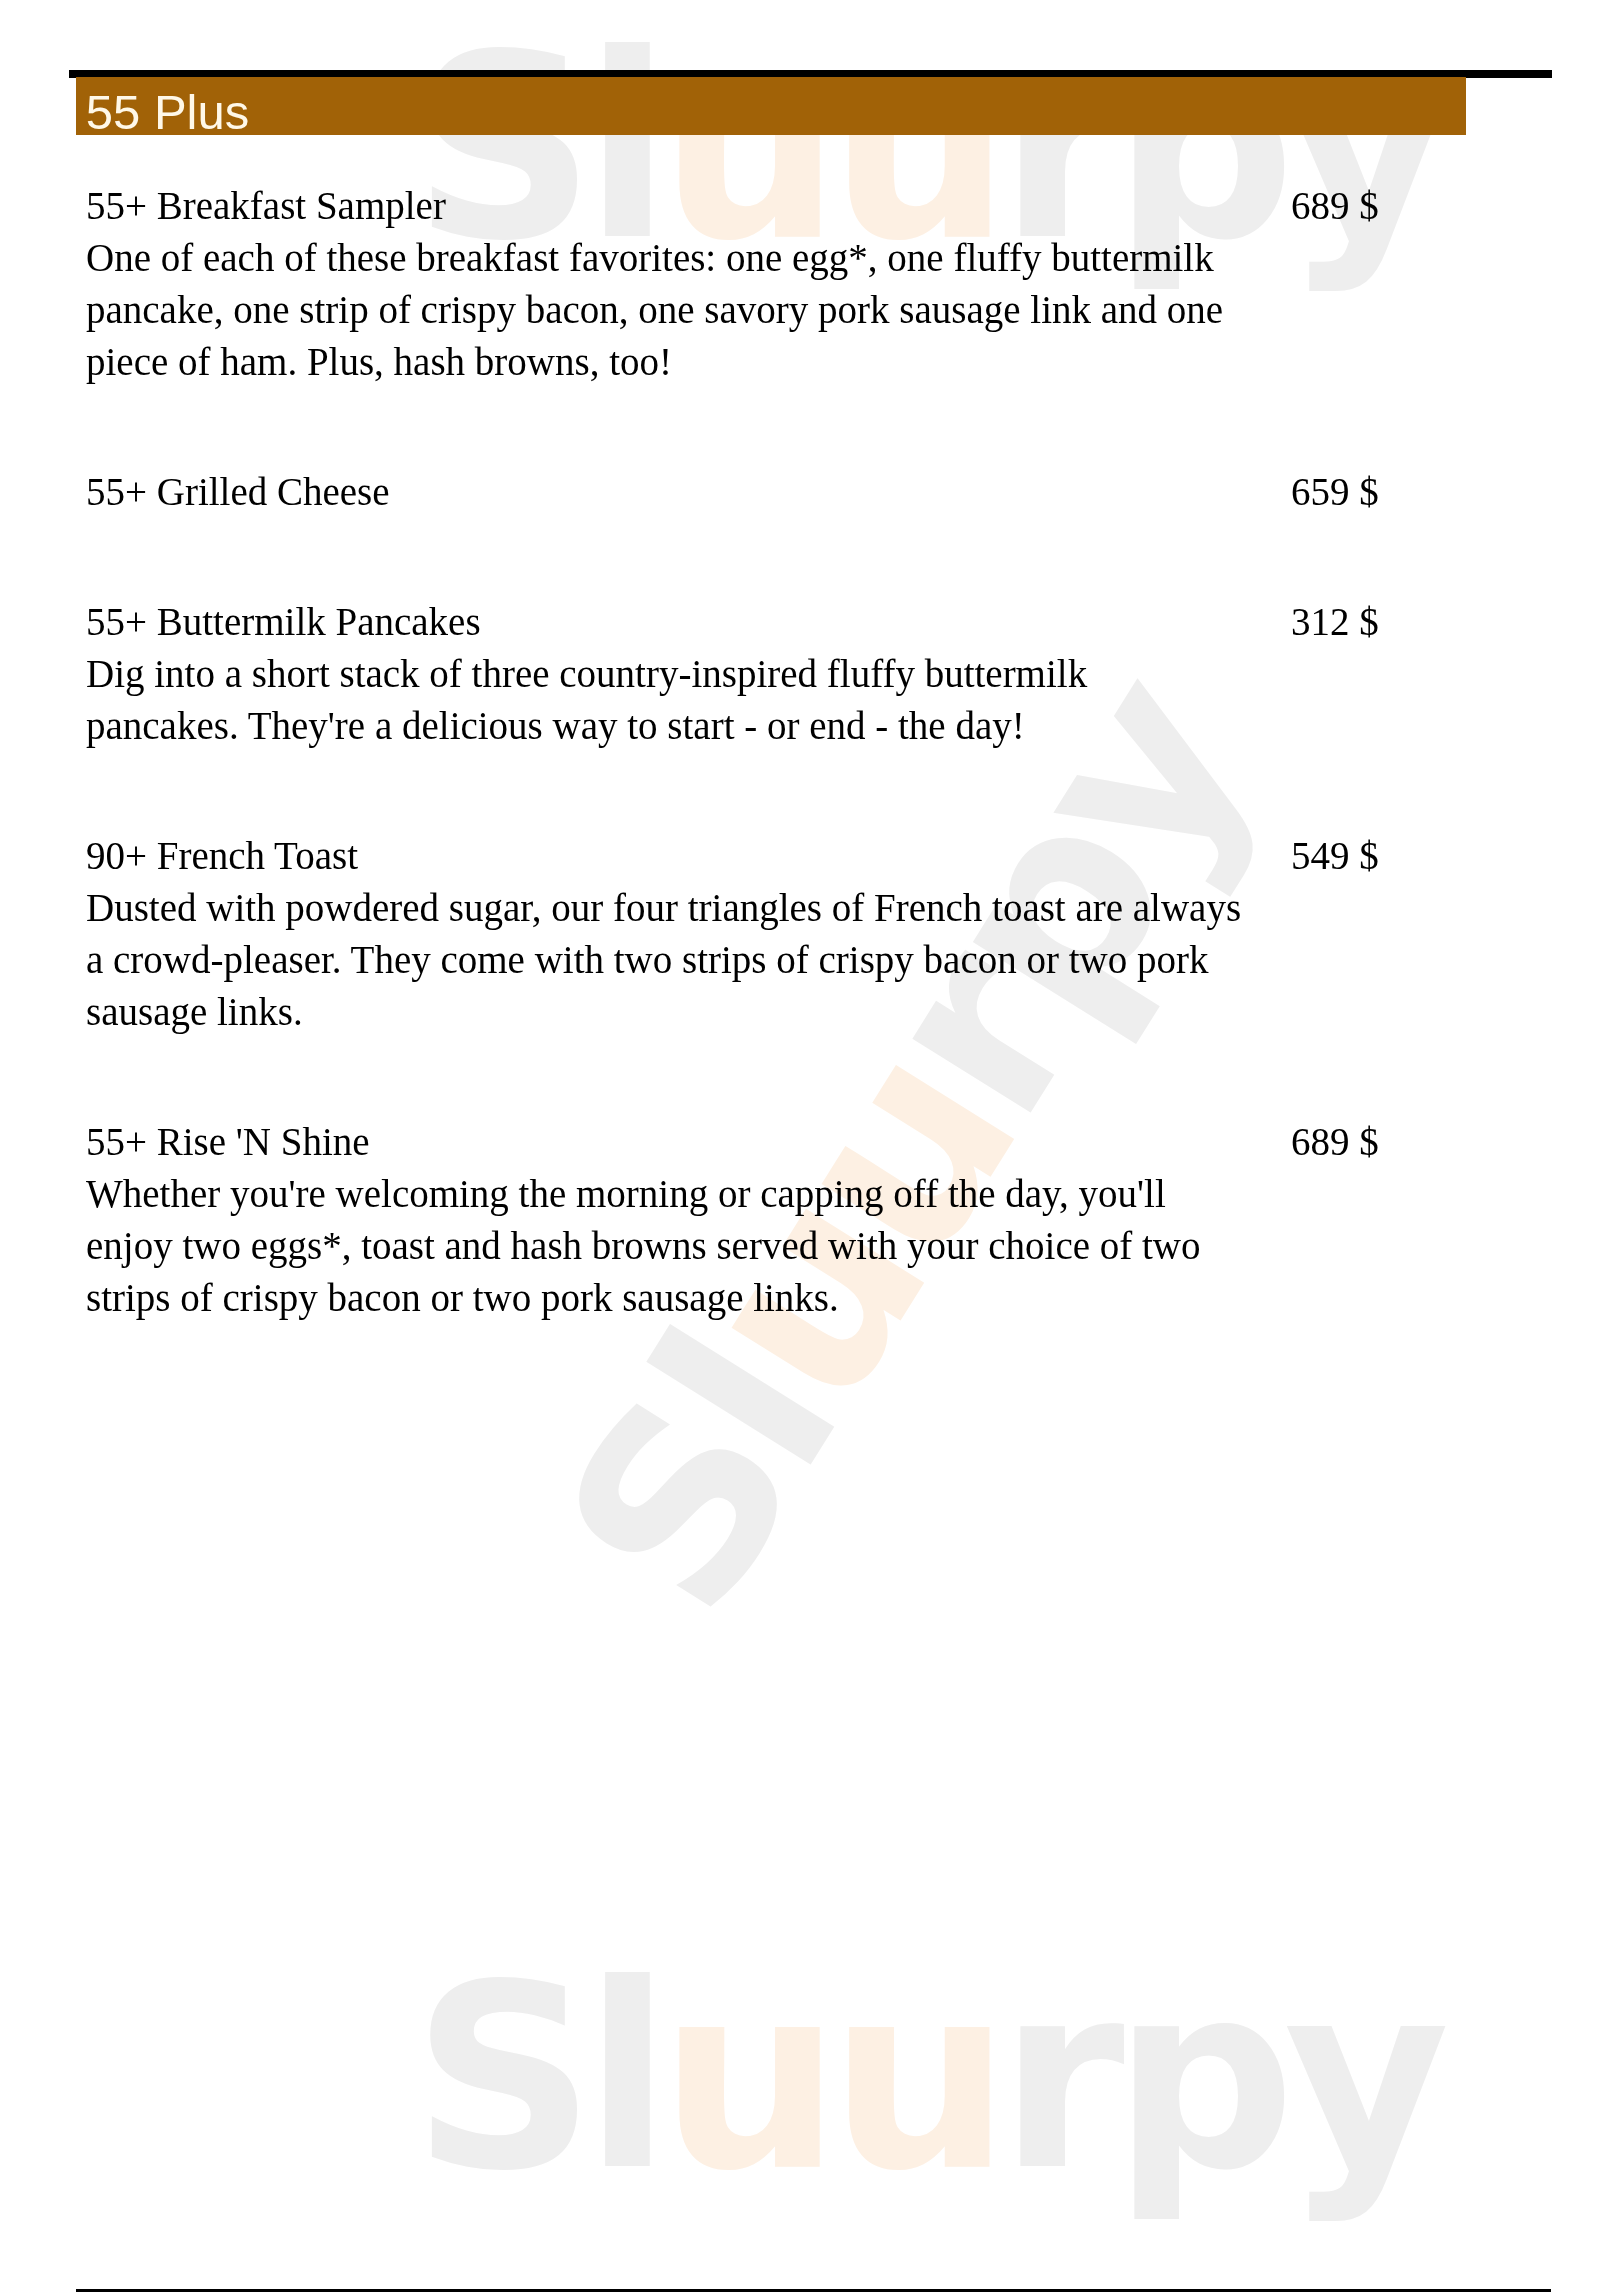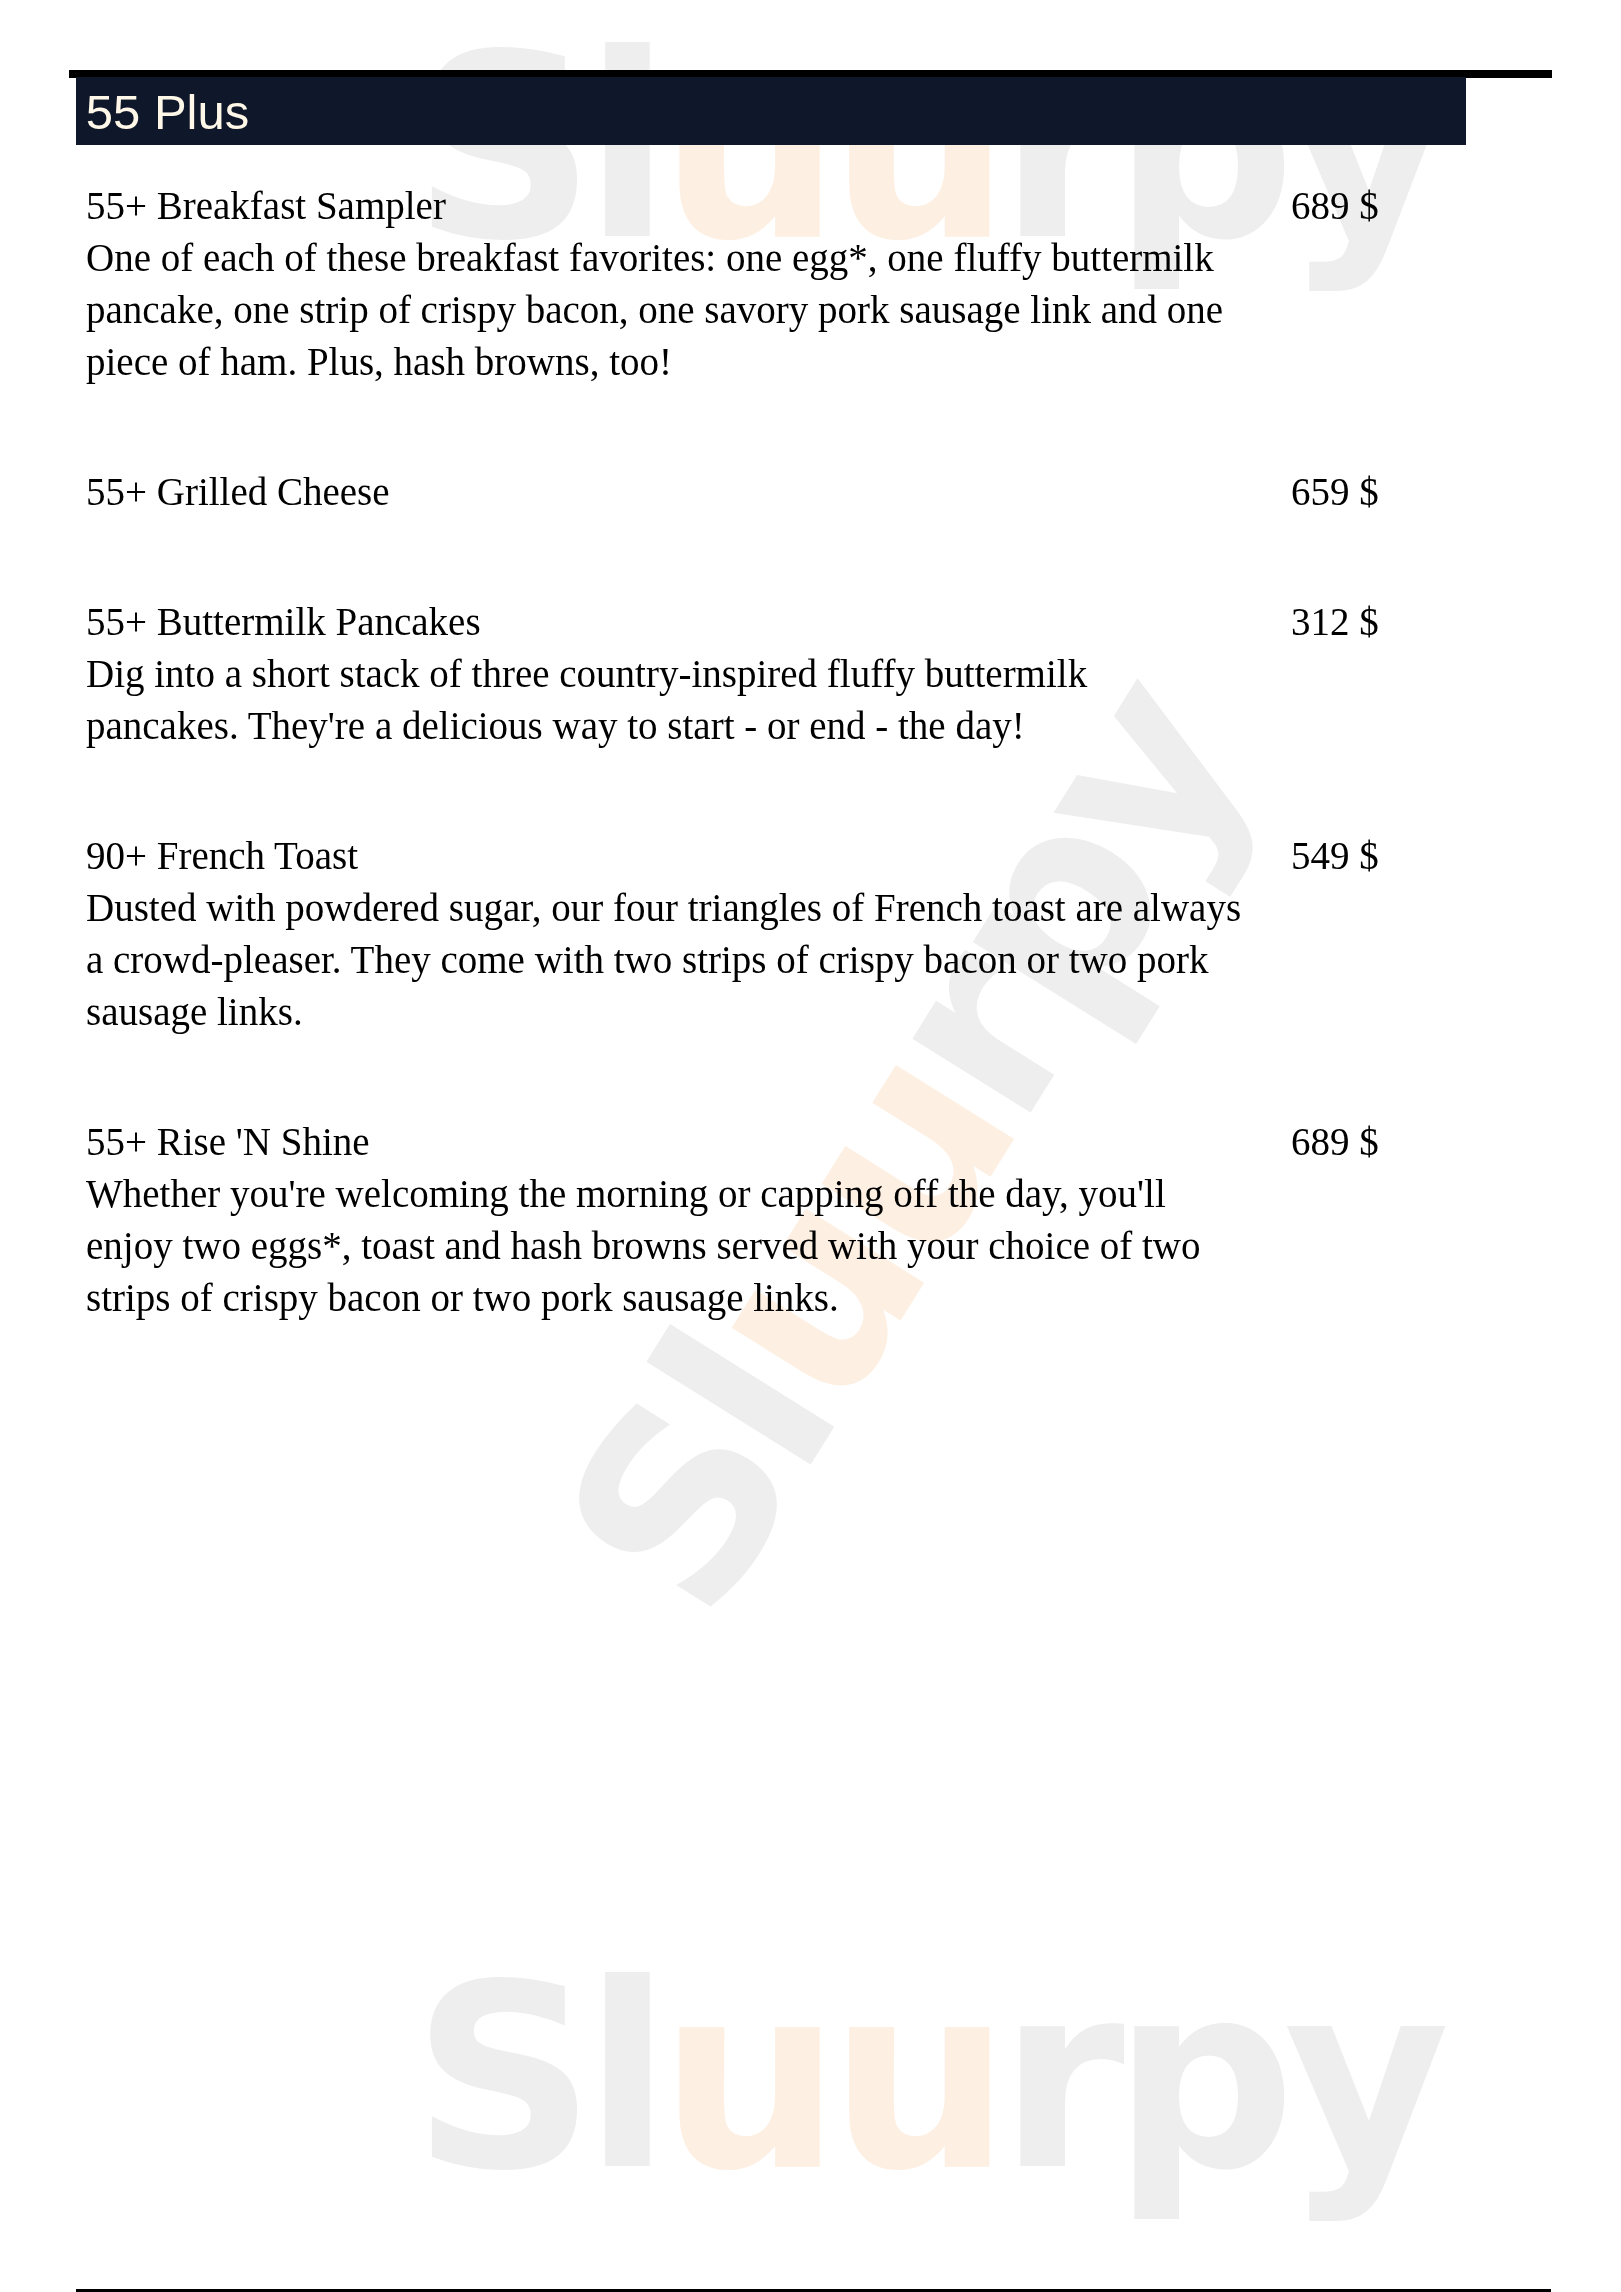--- a/index.html
+++ b/index.html
@@ -20,22 +20,22 @@
   .watermark .o { color: #fdf0e3; }
   .wm-top { left: 412px; top: 19.6px; }
   .wm-mid { left: 392px; top: 1019px; transform: rotate(-58deg); transform-origin: 50% 50%; }
   .wm-bot { left: 412px; top: 1950px; }
 
   .top-rule {
     position: absolute; left: 69px; top: 70px; width: 1483px; height: 7.8px;
     background: #000000; z-index: 1;
   }
   .header-bar {
-    position: absolute; left: 76px; top: 77px; width: 1390px; height: 68px;
-    background: #0f172a; z-index: 1;
+    position: absolute; left: 76px; top: 77px; width: 1390px; height: 58px;
+    background: #a16207; z-index: 1;
   }
   .header-title {
     position: absolute; left: 9.8px; top: 7.8px;
     font-family: "Liberation Sans", sans-serif;
     font-size: 49px; line-height: 55px;
     color: #fff8e8;
     margin: 0; font-weight: normal;
   }
 
   .menu {

